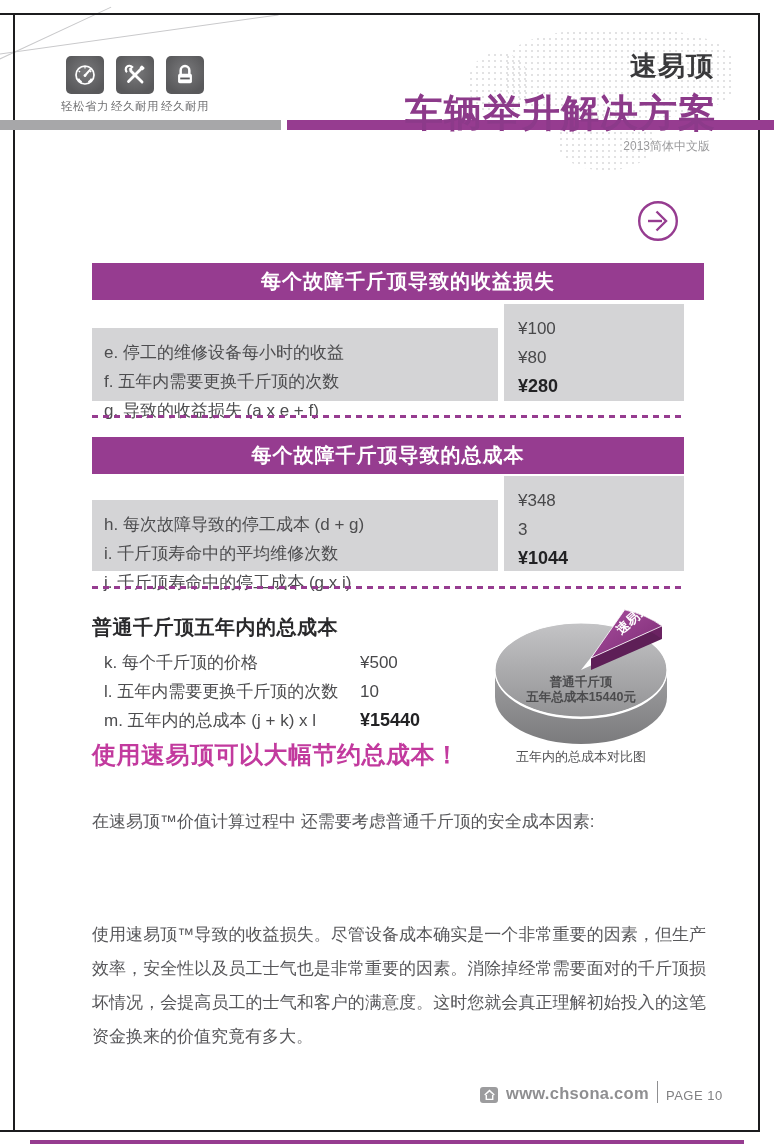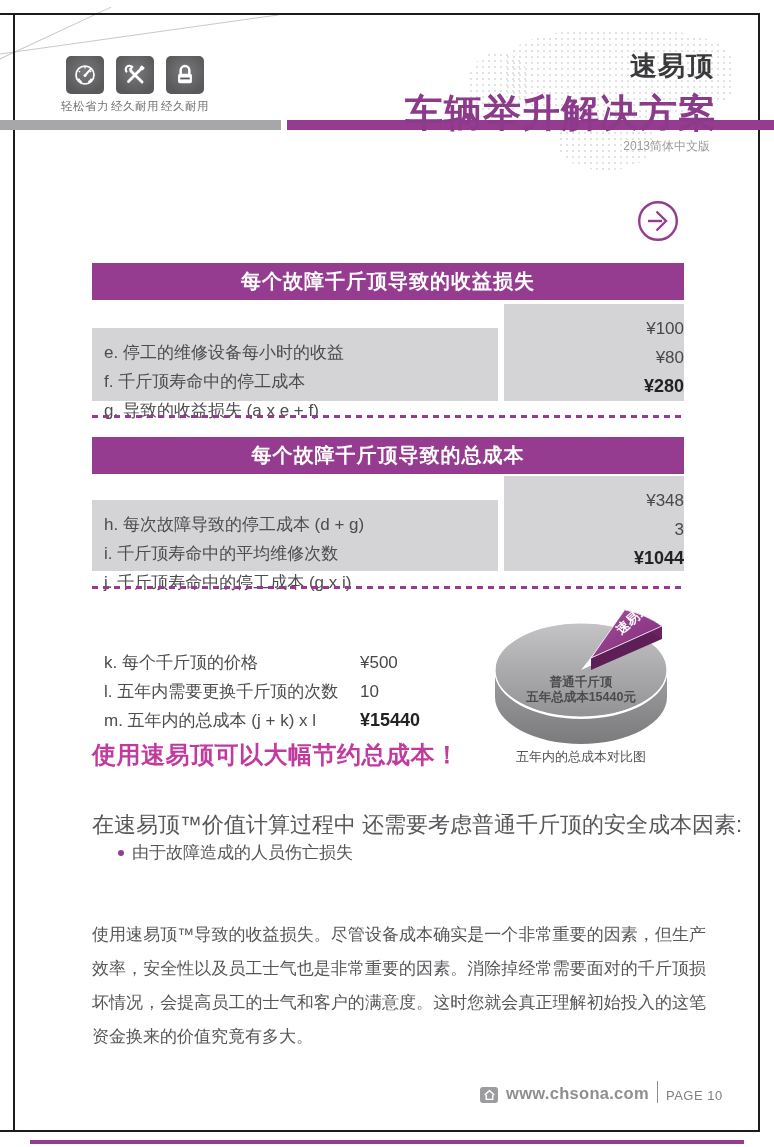--- a/index.html
+++ b/index.html
@@ -32,40 +32,40 @@
   .main-title{position:absolute;right:57px;top:88px;font-size:38px;font-weight:800;color:var(--title-purple);letter-spacing:1px;z-index:2;}
   .edition{position:absolute;right:64px;top:138px;font-size:12px;color:#9a9a9c;z-index:2;}
   .next-circle{position:absolute;left:637px;top:200px;width:42px;height:42px;}
 
   
   .tbl-header{position:absolute;left:92px;width:592px;height:37px;background:var(--purple);color:#fff;
     font-size:20px;font-weight:700;text-align:center;line-height:37px;letter-spacing:1px;}
   .tbl-body{position:absolute;left:92px;width:592px;display:flex;}
   .tbl-labels{width:406px;background:var(--box-gray);padding:10px 0 0 12px;box-sizing:border-box;margin-top:24px;}
   .tbl-gap{width:6px;}
-  .tbl-values{width:180px;background:var(--box-gray);padding:10px 0 0 14px;box-sizing:border-box;text-align:right;}
+  .tbl-values{width:180px;background:var(--box-gray);padding:10px 0 0 14px;box-sizing:border-box;}
   .tbl-line{font-size:17px;line-height:29px;color:#4d4d4f;white-space:nowrap;}
   .val{color:#48484a;}
   .val.bold{font-weight:700;color:var(--txt-dark);font-size:18px;}
   .dotline{position:absolute;left:92px;width:592px;height:3px;
     background:repeating-linear-gradient(90deg,var(--purple) 0 6px,transparent 6px 11px);}
 
   
   .section-title{position:absolute;left:92px;top:614px;font-size:20px;font-weight:800;color:#2a2a2c;letter-spacing:.5px;}
   .fy-rows{position:absolute;left:104px;top:648px;}
   .fy-row{display:flex;font-size:17px;line-height:29px;color:#4d4d4f;white-space:nowrap;}
   .fy-row .fy-label{width:256px;}
   .highlight{position:absolute;left:92px;top:739px;font-size:24px;font-weight:800;color:var(--magenta);letter-spacing:.5px;}
 
   
   .pie-wrap{position:absolute;left:486px;top:598px;width:190px;height:162px;}
   .pie-caption{position:absolute;left:486px;top:748px;width:190px;text-align:center;font-size:13px;color:#535355;}
 
   
-  .safety-intro{position:absolute;left:92px;top:810px;font-size:22px;color:var(--txt);}
+  .safety-intro{position:absolute;left:92px;top:810px;font-size:17px;color:var(--txt);}
   .bullet-row{position:absolute;left:118px;display:flex;align-items:center;font-size:17px;color:var(--txt);}
   .bullet-dot{width:6px;height:6px;border-radius:50%;background:var(--purple);margin-right:8px;}
   .closing{position:absolute;left:92px;top:918px;width:614px;font-size:17px;line-height:34px;color:var(--txt);text-align:justify;}
 
   
   .footer{position:absolute;left:480px;top:1081px;display:flex;align-items:flex-end;gap:8px;}
   .home-tile{width:18px;height:16px;border-radius:3px;background:#9c9c9e;display:flex;align-items:center;justify-content:center;}
   .footer-url{font-size:16.5px;font-weight:700;color:#8f8f91;letter-spacing:.3px;}
   .footer-sep{width:1px;height:22px;background:#8f8f91;}
   .footer-page{font-size:13px;color:#818183;letter-spacing:.5px;}
@@ -134,25 +134,25 @@
   <div class="edition">2013简体中文版</div>
 
   <div class="next-circle">
     <svg width="42" height="42" viewBox="0 0 42 42">
       <circle cx="21" cy="21" r="18.8" fill="none" stroke="#963c90" stroke-width="2.4"></circle>
       <line x1="11" y1="21" x2="25" y2="21" stroke="#963c90" stroke-width="2.4"></line>
       <polyline points="19.5,11.5 29,21 19.5,30.5" fill="none" stroke="#963c90" stroke-width="2.4" stroke-linejoin="miter"></polyline>
     </svg>
   </div>
 
-  <div class="tbl-header" style="top:263px;">每个故障千斤顶导致的收益损失</div>
+  <div class="tbl-header" style="top:263px;padding-left:20px;">每个故障千斤顶导致的收益损失</div>
   <div class="tbl-body" style="top:304px;height:97px;">
     <div class="tbl-labels">
       <div class="tbl-line">e. 停工的维修设备每小时的收益</div>
-      <div class="tbl-line">f. 千斤顶寿命中的停工成本</div>
+      <div class="tbl-line">f. 五年内需要更换千斤顶的次数</div>
       <div class="tbl-line">g. 导致的收益损失 (a x e + f)</div>
     </div>
     <div class="tbl-gap"></div>
     <div class="tbl-values">
       <div class="tbl-line val">¥100</div>
       <div class="tbl-line val">¥80</div>
       <div class="tbl-line val bold">¥280</div>
     </div>
   </div>
   <div class="dotline" style="top:415px;"></div>
@@ -166,20 +166,21 @@
     </div>
     <div class="tbl-gap"></div>
     <div class="tbl-values">
       <div class="tbl-line val">¥348</div>
       <div class="tbl-line val">3</div>
       <div class="tbl-line val bold">¥1044</div>
     </div>
   </div>
   <div class="dotline" style="top:586px;"></div>
 
+  <div class="section-title">普通千斤顶五年内的总成本</div>
   <div class="fy-rows">
     <div class="fy-row">
       <div class="fy-label">k. 每个千斤顶的价格</div>
       <div class="val">¥500</div>
     </div>
     <div class="fy-row">
       <div class="fy-label">l. 五年内需要更换千斤顶的次数</div>
       <div class="val">10</div>
     </div>
     <div class="fy-row">
@@ -221,24 +222,20 @@
           <path d="M 33.7 -48.2 A 90 52 0 0 1 70.9 -32 L 70.9 -19 A 90 52 0 0 0 33.7 -35.2 Z" fill="#6b2262"></path>
           <path d="M 0 0 L 33.7 -48.2 A 90 52 0 0 1 70.9 -32 Z" fill="url(#pTop)" stroke="#ffffff" stroke-width="0.8"></path>
           <text x="0" y="0" transform="translate(30,-23) rotate(-42)" font-size="13" font-weight="700" fill="#ffffff">速易顶</text>
         </g>
       </g>
     </svg>
   </div>
   <div class="pie-caption">五年内的总成本对比图</div>
 
   <div class="safety-intro">在速易顶™价值计算过程中 还需要考虑普通千斤顶的安全成本因素:</div>
-  <div class="bullet-row" style="top:841px;">
-    <div class="bullet-dot"></div>
-    <div>由于故障造成的人员伤亡损失</div>
-  </div>
 
   <div class="closing">使用速易顶™导致的收益损失。尽管设备成本确实是一个非常重要的因素，但生产效率，安全性以及员工士气也是非常重要的因素。消除掉经常需要面对的千斤顶损坏情况，会提高员工的士气和客户的满意度。这时您就会真正理解初始投入的这笔资金换来的价值究竟有多大。</div>
 
   <div class="footer">
     <div class="home-tile">
       <svg width="13" height="12" viewBox="0 0 16 15">
         <path d="M2,7.5 L8,2 L14,7.5" fill="none" stroke="#fff" stroke-width="1.8"></path>
         <path d="M4,7.5 V13 H12 V7.5" fill="none" stroke="#fff" stroke-width="1.8"></path>
       </svg>
     </div>

